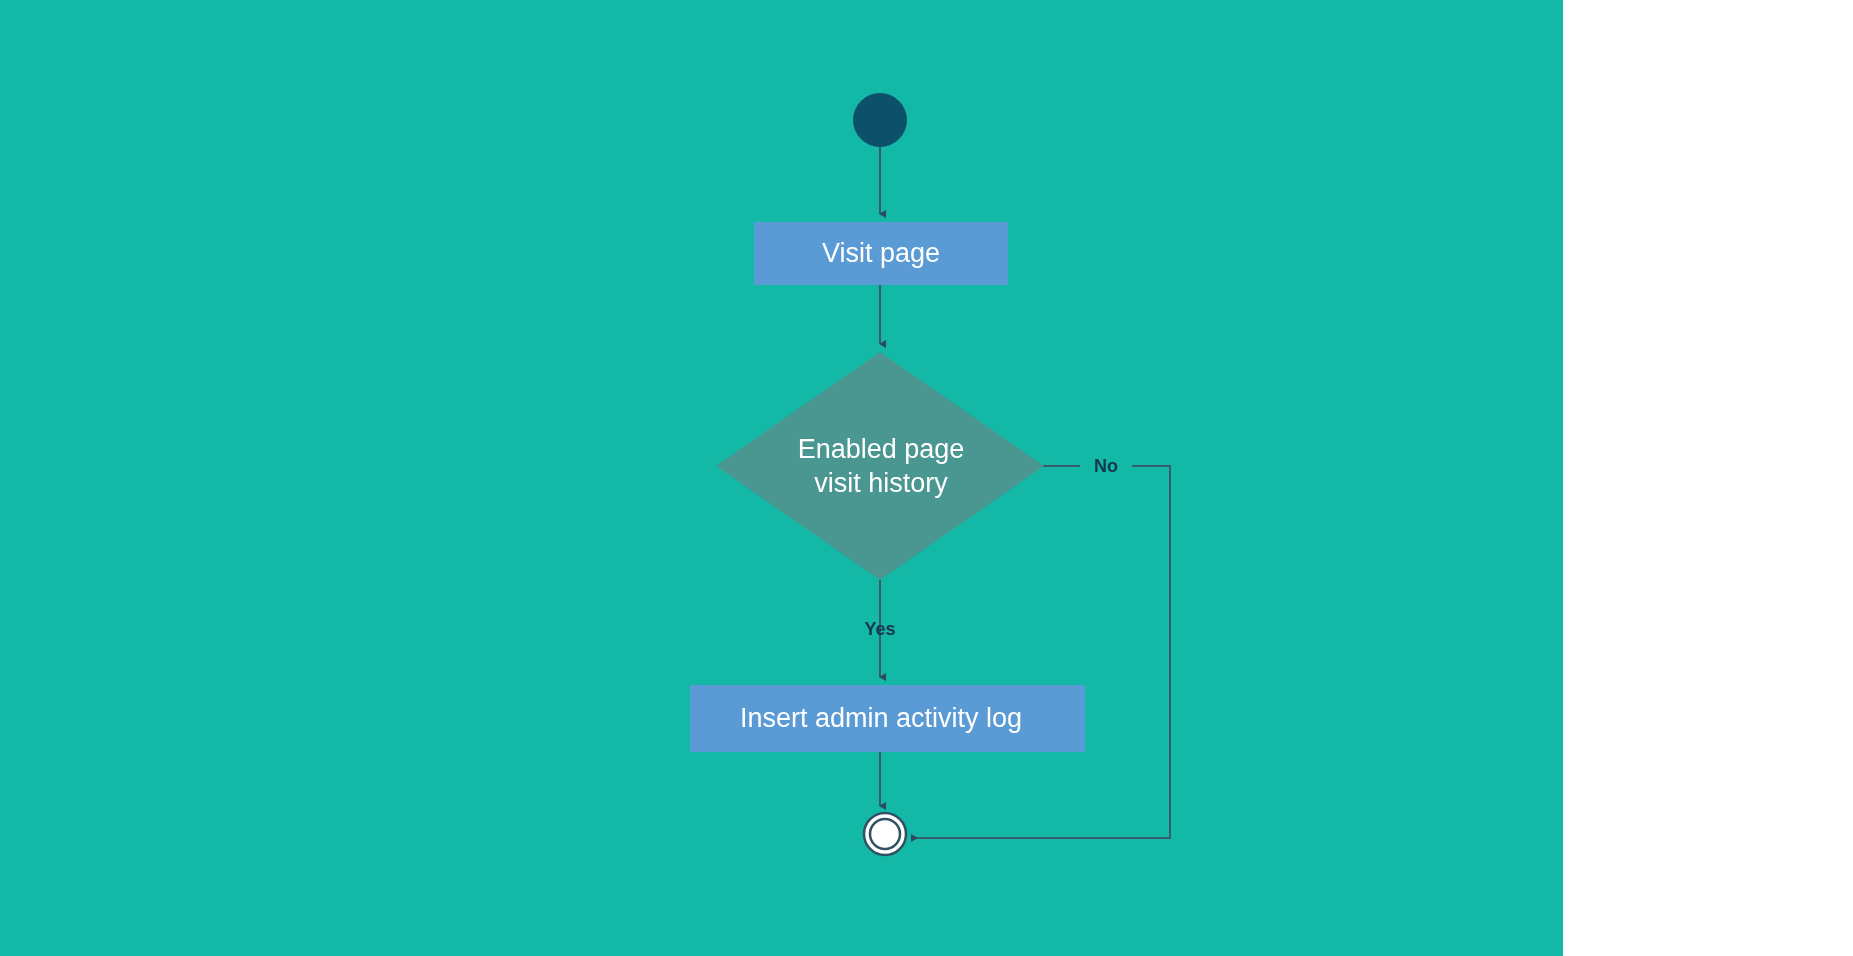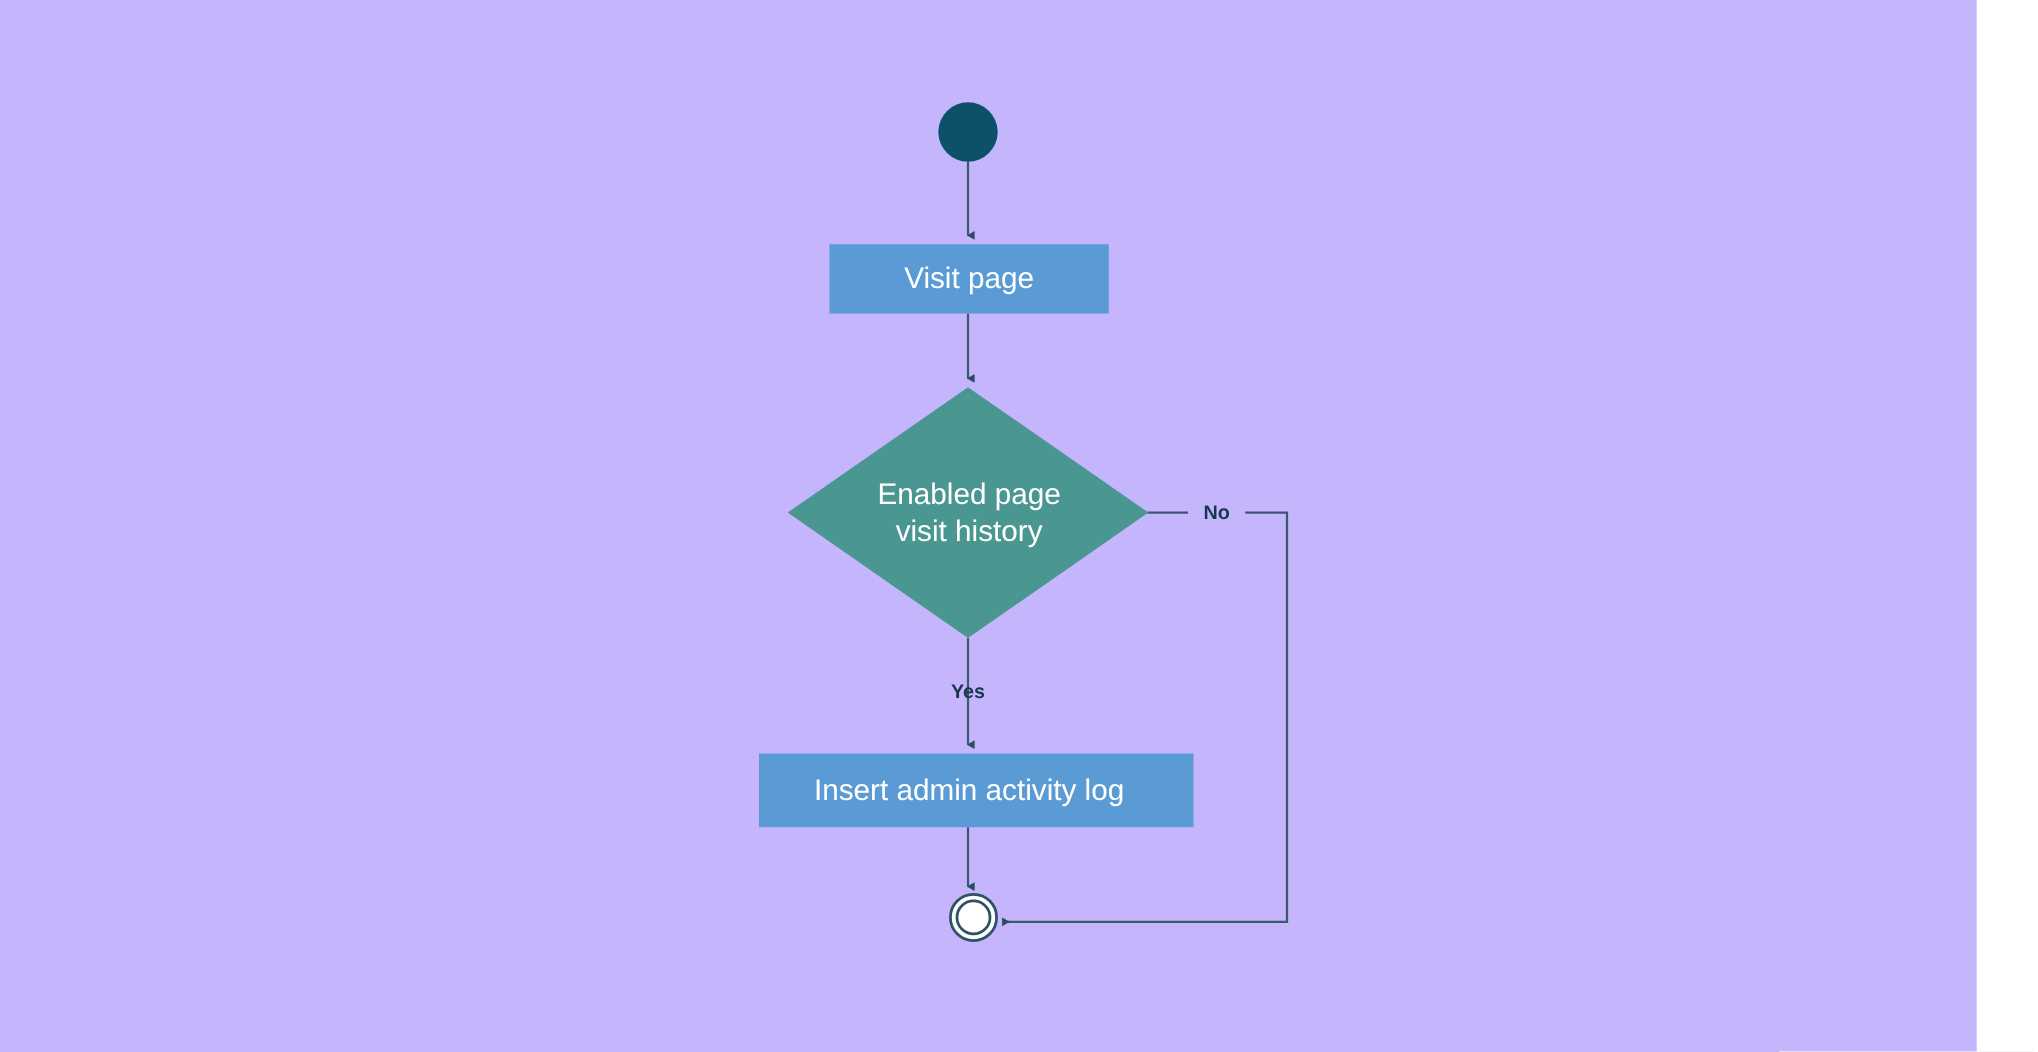--- a/index.html
+++ b/index.html
@@ -6,23 +6,23 @@
   html, body {
     margin: 0;
     padding: 0;
     background: #ffffff;
   }
   body {
     font-family: "Liberation Sans", sans-serif;
   }
   #canvas {
     position: relative;
-    width: 1797px;
+    width: 1563px;
     height: 956px;
-    background: #c4b5fd;
+    background: #14b8a6;
     overflow: hidden;
     text-align: center;
   }
   #flow-svg {
     position: absolute;
     left: 0;
     top: 0;
     width: 1853px;
     height: 956px;
     display: block;

